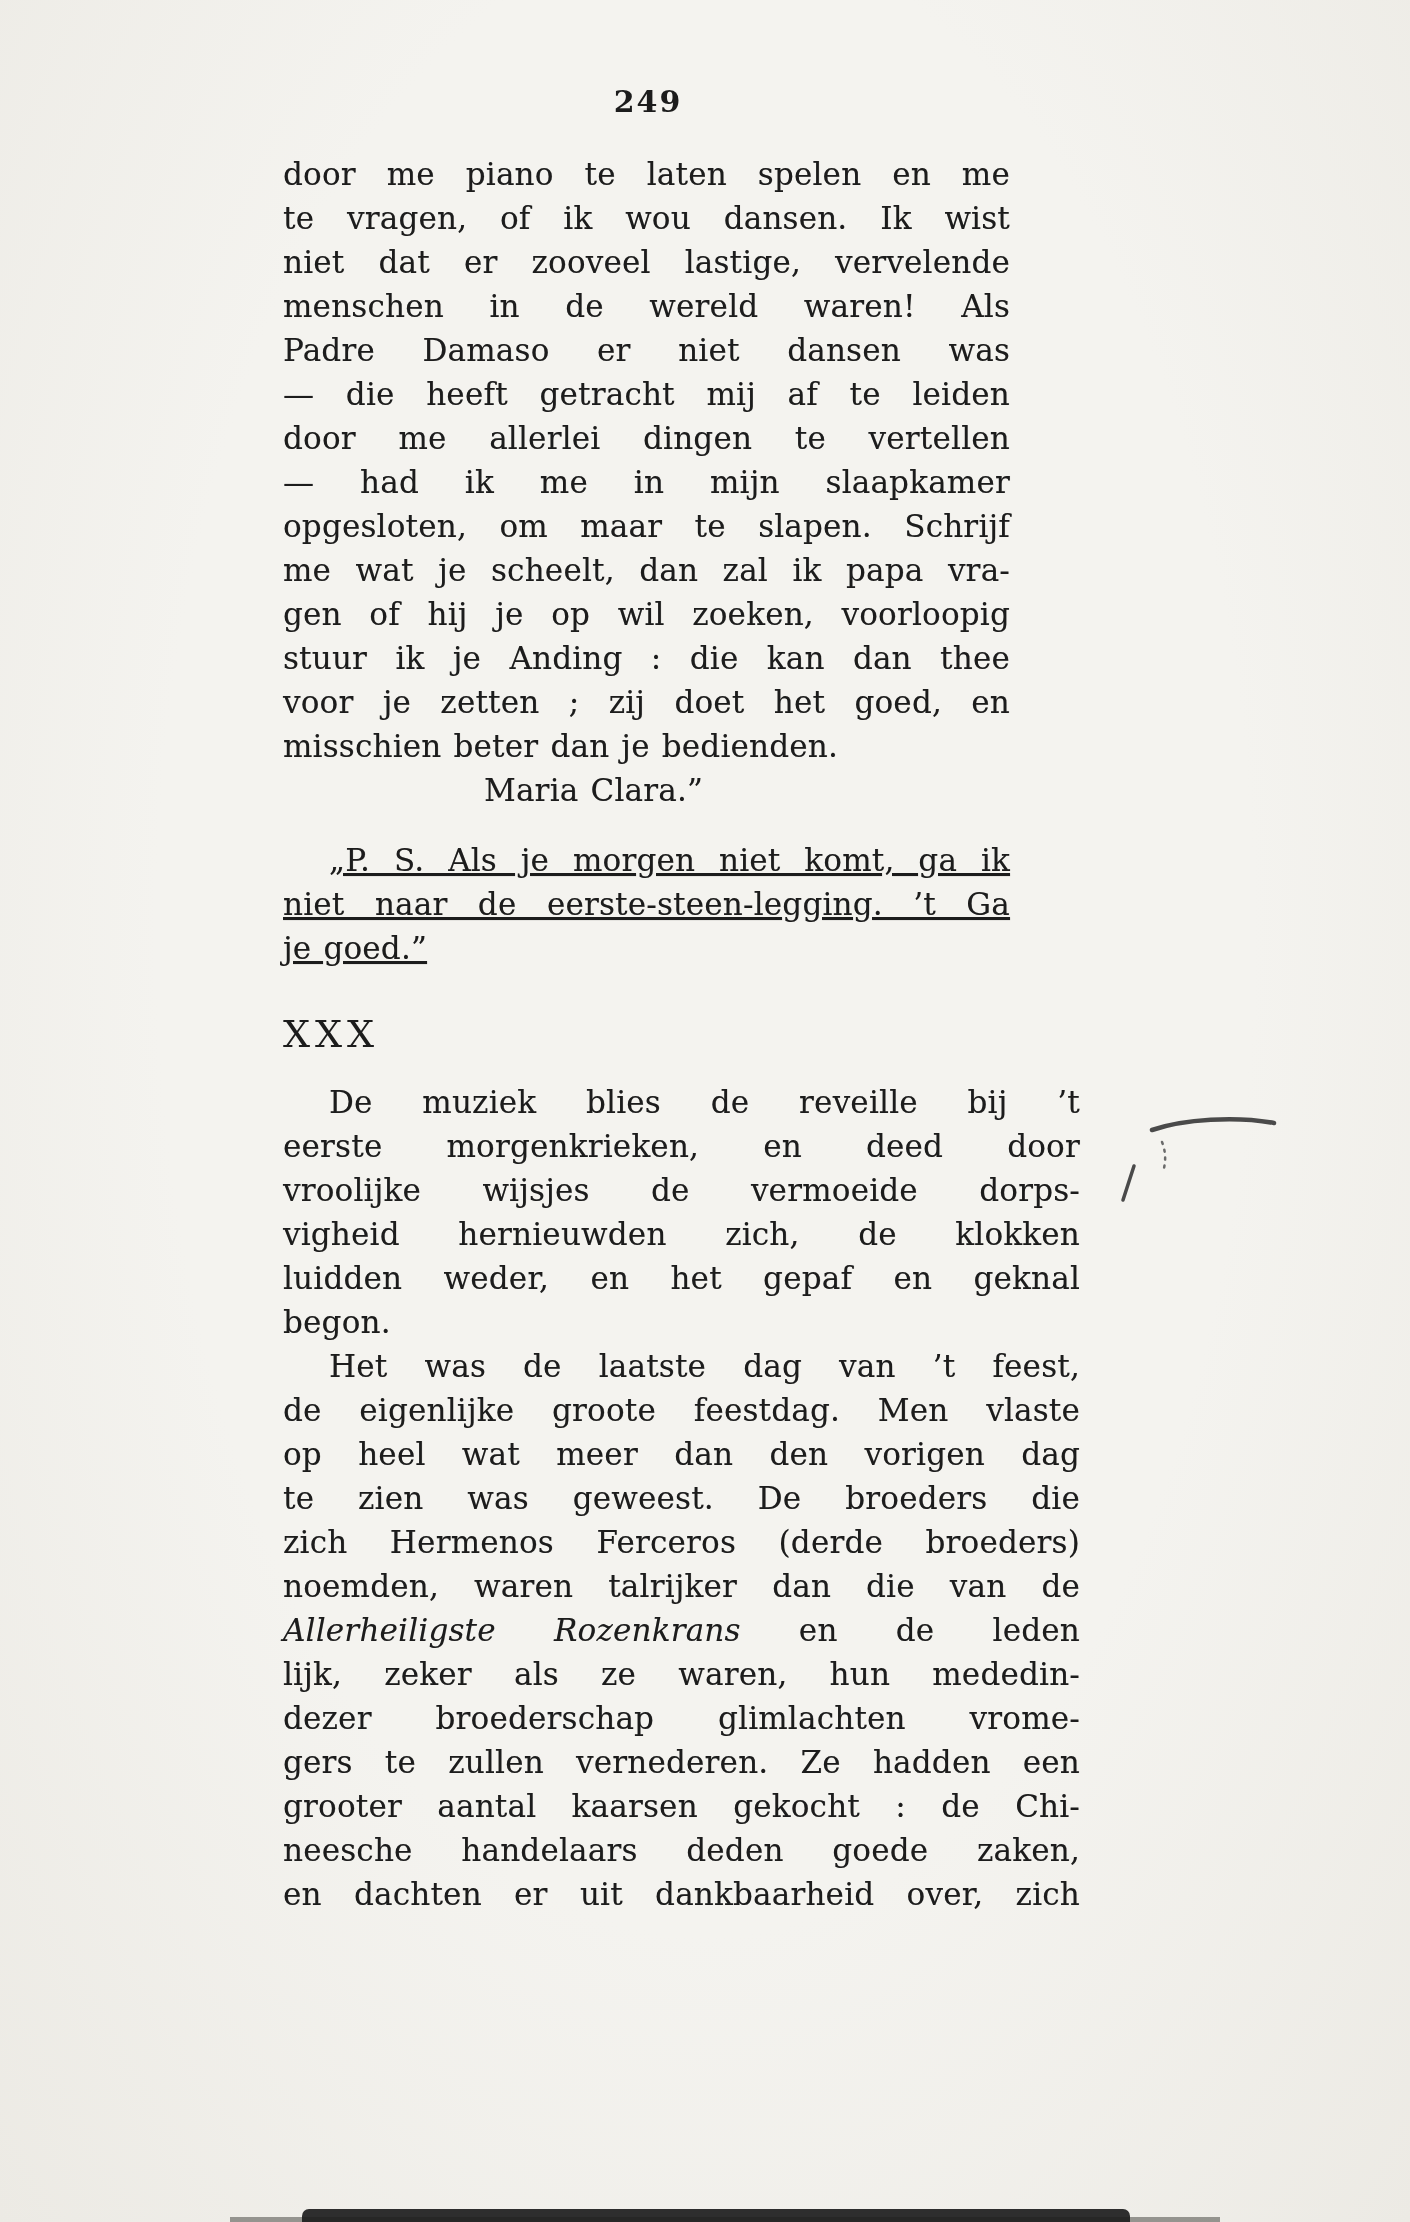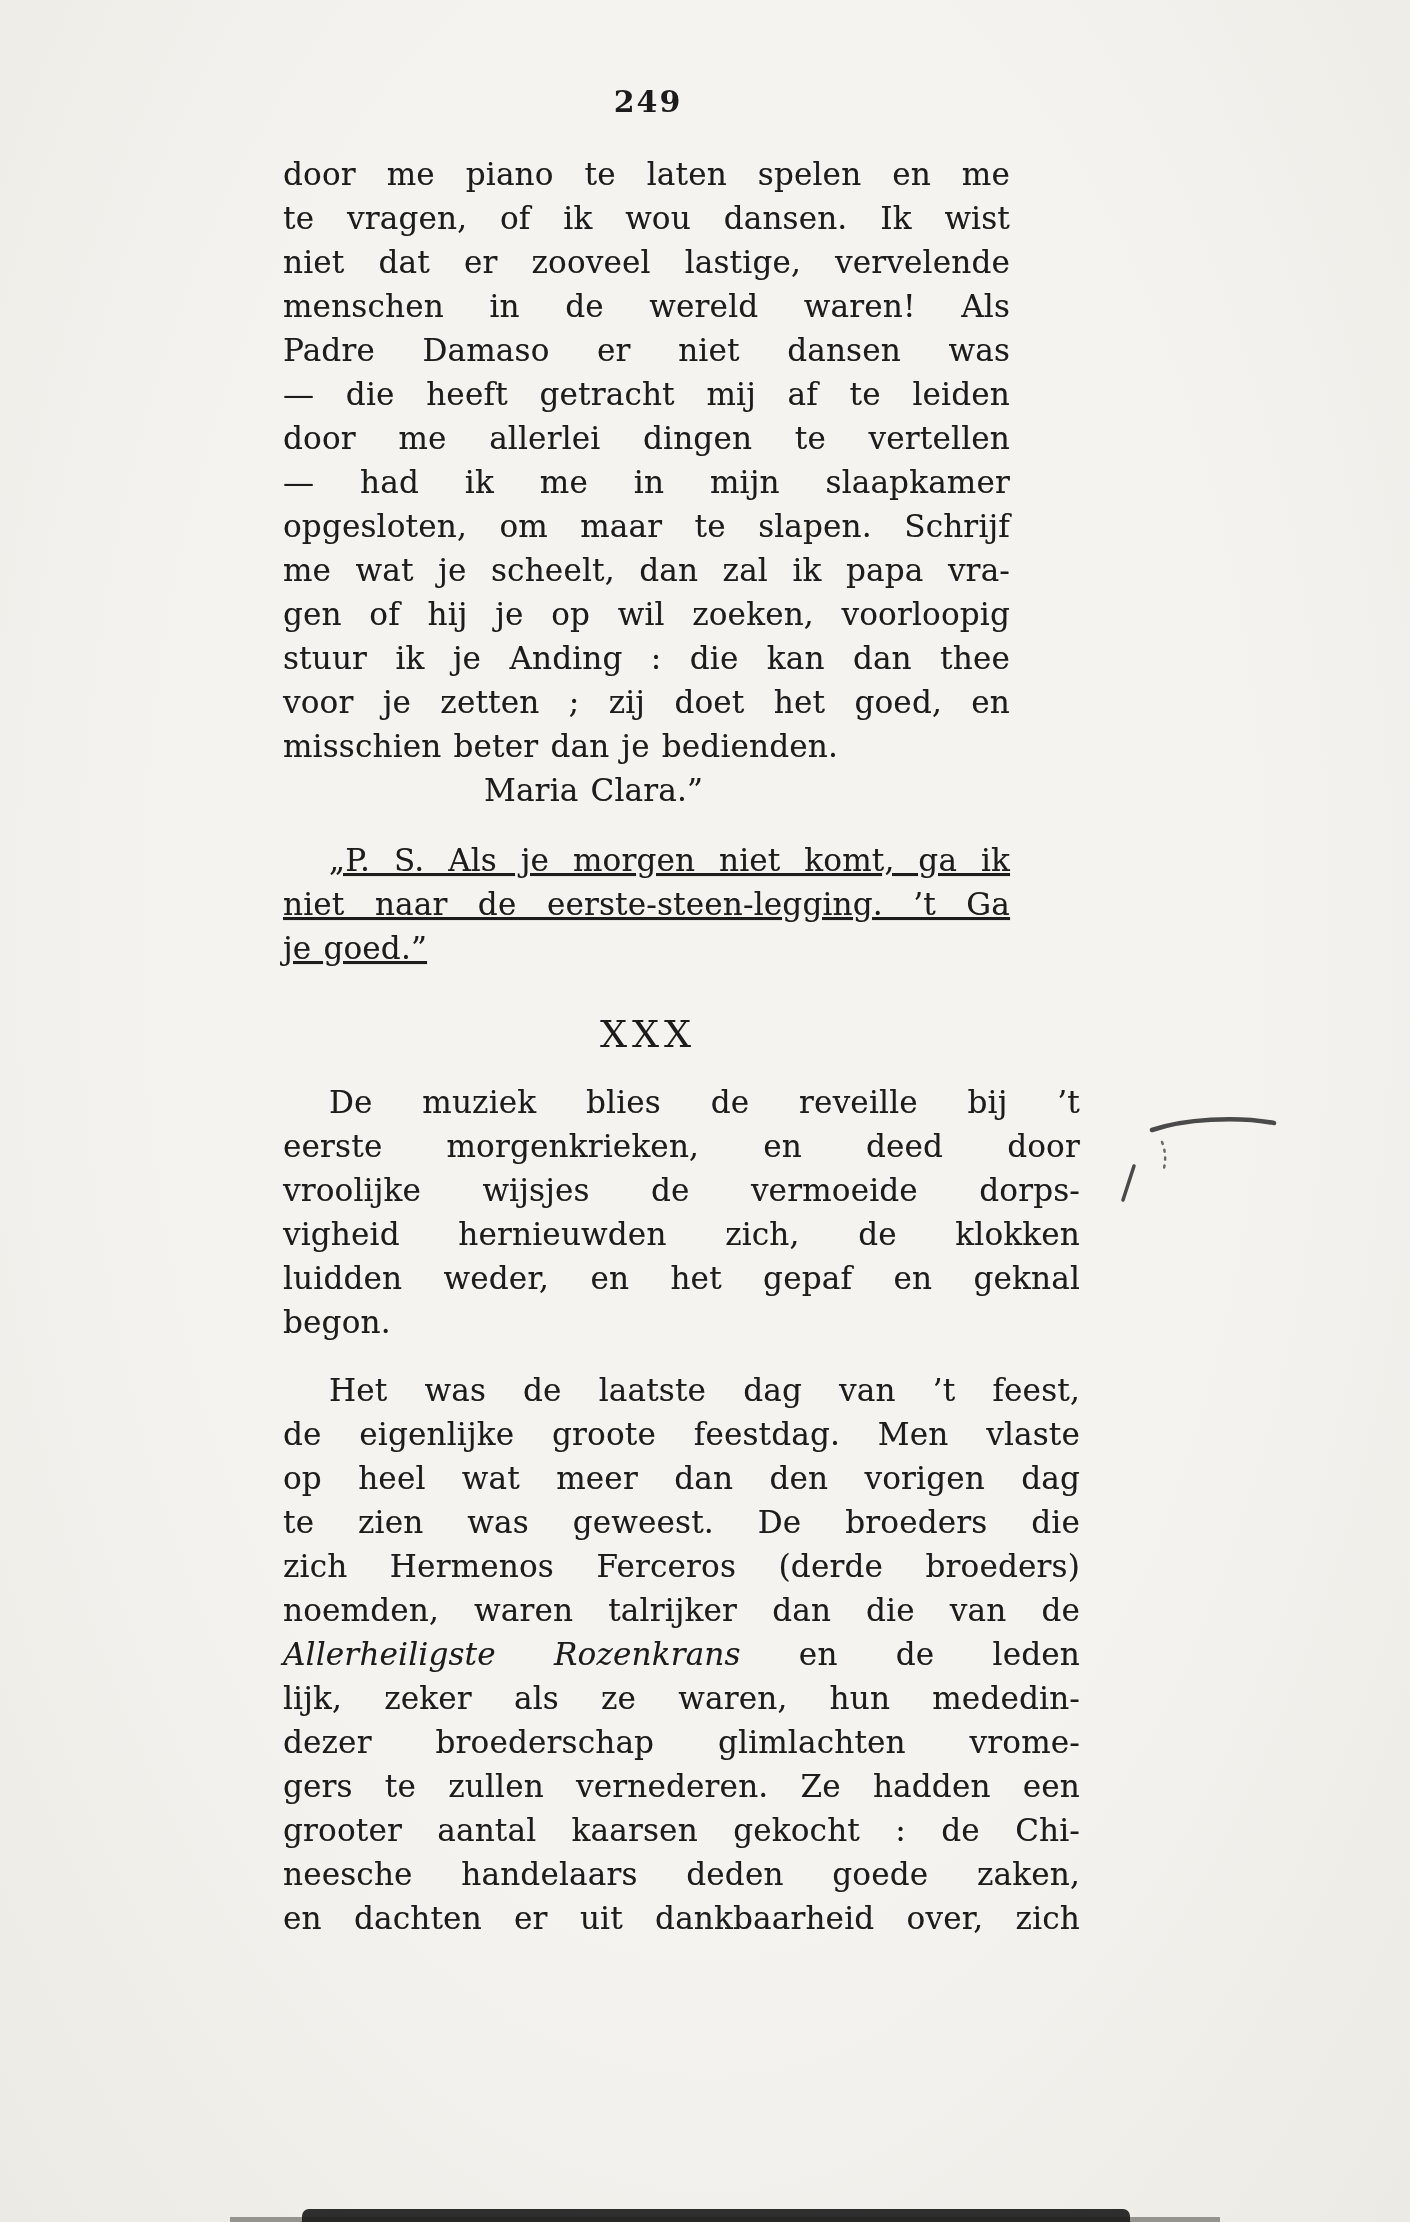--- a/index.html
+++ b/index.html
@@ -39,21 +39,20 @@
     line-height: 36px;
     letter-spacing: 2px;
     font-weight: bold;
   }
   .text-block {
     font-size: 31px;
     line-height: 44px;
     letter-spacing: 0.2px;
     word-spacing: 2px;
     text-shadow: 0.2px 0.2px 0.4px rgba(20,20,20,0.35);
-    margin-top: 24px;
   }
   .letter-block, .ps-block {
     width: 727px;
   }
   .letter-block { margin-top: 32px; }
   .ps-block { margin-top: 26px; text-decoration: underline; }
   .para { width: 797px; }
   .para1 { margin-top: 20px; }
   .line {
     text-align: justify;
@@ -66,21 +65,20 @@
     text-indent: 46px;
   }
   .signature {
     text-align: center;
     padding-right: 106px;
     line-height: 44px;
   }
   .chapter-heading {
     margin-top: 38px;
     width: 730px;
-    text-align: center;
     font-size: 38px;
     line-height: 52px;
     letter-spacing: 5px;
   }
   .it { font-style: italic; }
   .pencil-mark {
     position: absolute;
     left: 1118px;
     top: 1106px;
   }

